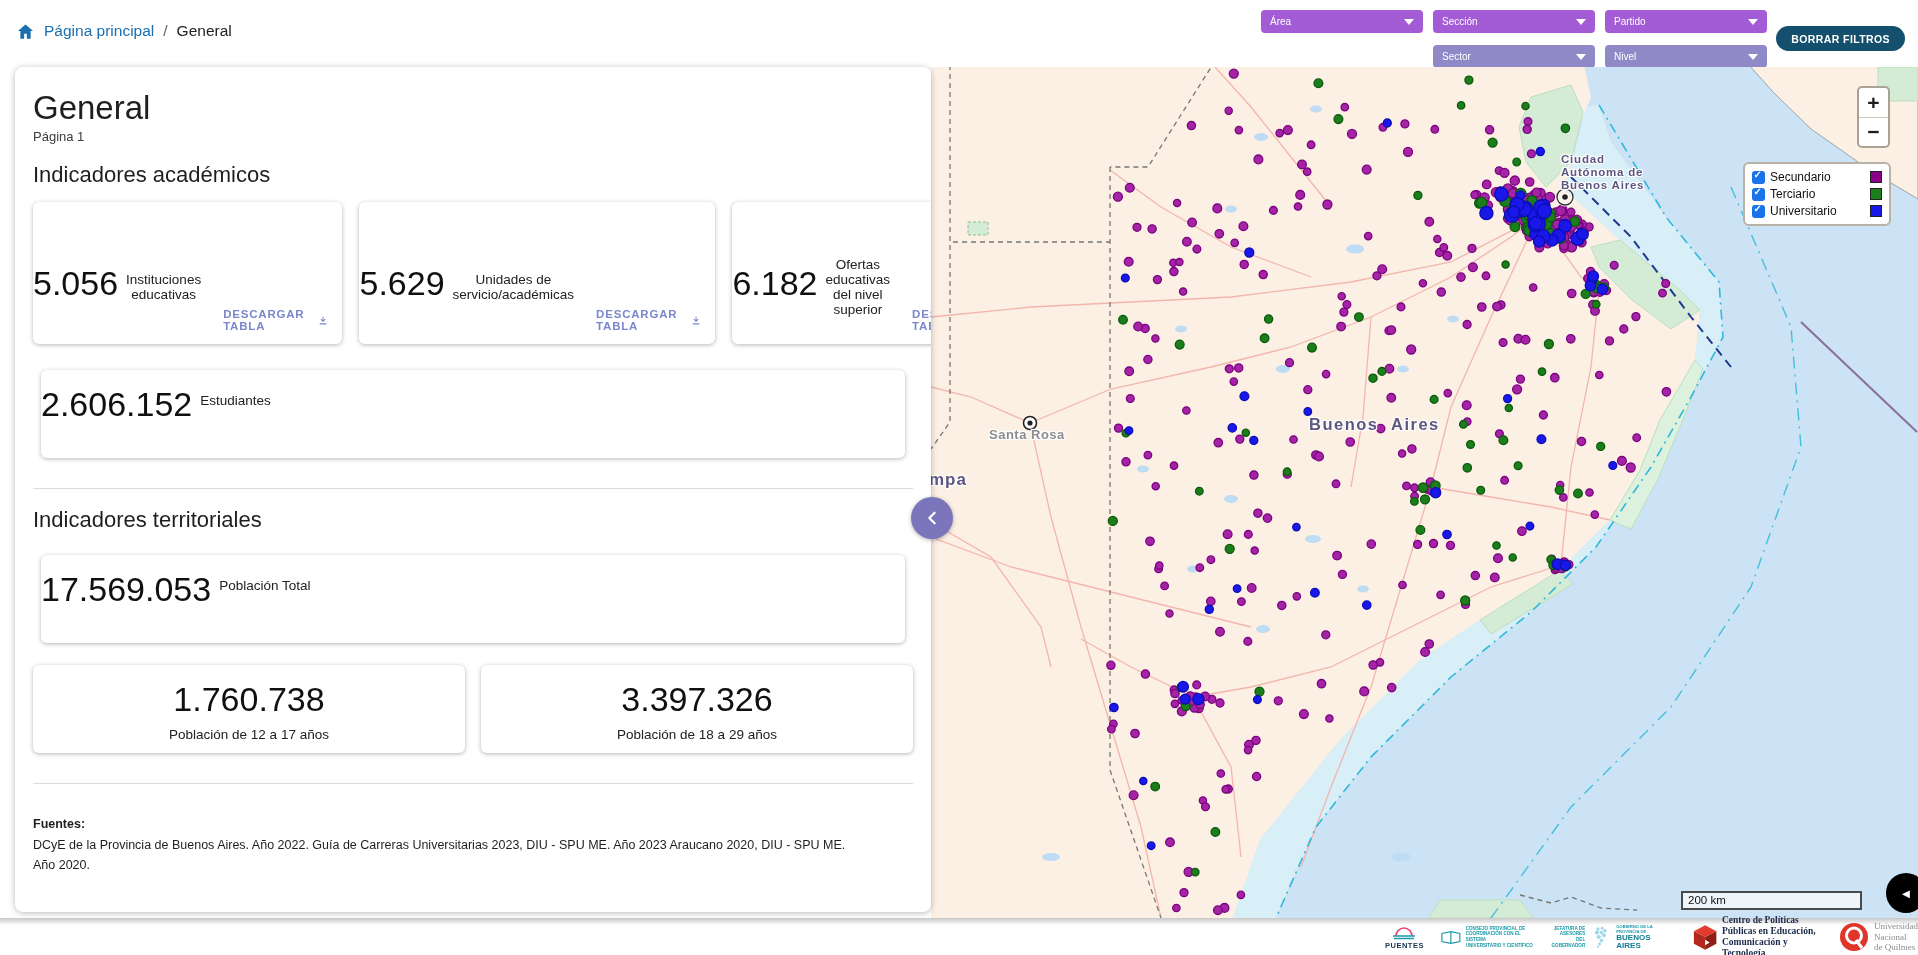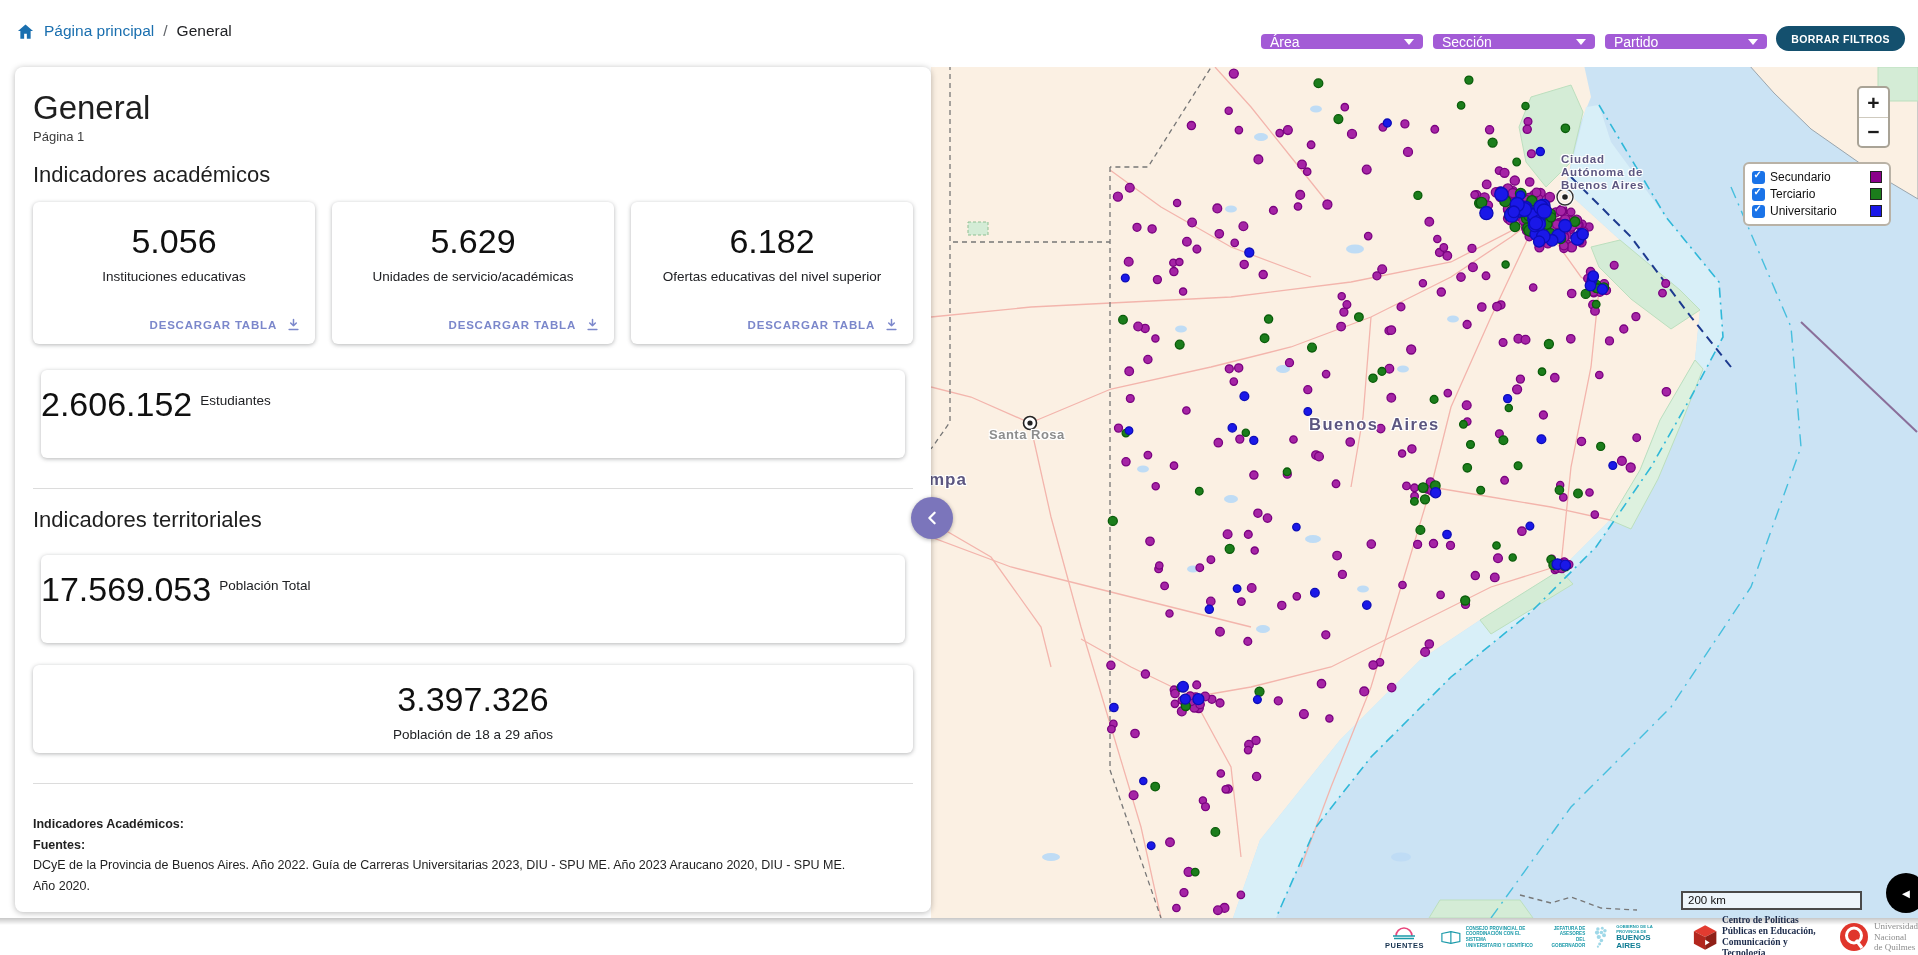--- a/index.html
+++ b/index.html
@@ -8,41 +8,41 @@
 
   
   .breadcrumb{position:absolute;left:16px;top:22px;display:flex;align-items:flex-start;gap:9px;font-size:15.5px;}
   .breadcrumb .home-ic{width:19px;height:19px;display:inline-block;}
   .crumb-link{color:#1A6FAF;cursor:pointer;}
   .crumb-sep{color:#5f6368;}
   .crumb-current{color:#202124;}
 
   .filters{position:absolute;left:1261px;top:10px;display:grid;
     grid-template-columns:162px 162px 162px;grid-gap:12px 10px;}
-  .fselect{height:15px;border-radius:4px;color:#fff;font-size:14px;display:flex;align-items:center;
-    justify-content:space-between;padding:0 9px;cursor:pointer;margin-top:24px;}
+  .fselect{height:23px;border-radius:4px;color:#fff;font-size:10px;display:flex;align-items:center;
+    justify-content:space-between;padding:0 9px;cursor:pointer;}
   .fselect.primary{background:#A35BD6;}
   .fselect.secondary{background:#8F89C7;}
   .fselect .chev{width:0;height:0;border-left:5px solid transparent;border-right:5px solid transparent;
     border-top:6px solid #fff;}
   .f-sector{grid-column:2;}
   .f-nivel{grid-column:3;}
   .clear-btn{position:absolute;right:13px;top:26px;height:25px;background:#14506E;color:#fff;border:none;
     border-radius:14px;font-size:10.5px;font-weight:700;letter-spacing:.4px;padding:0 15px;cursor:pointer;
     font-family:"Liberation Sans",sans-serif;}
 
   
   .panel{position:absolute;left:15px;top:67px;width:916px;height:845px;background:#fff;border-radius:8px;
     box-shadow:0 1px 6px rgba(0,0,0,.28);padding:14px 18px 0;overflow:hidden;z-index:5;}
   .panel-title{font-size:33px;font-weight:400;color:#1f1f1f;margin:8px 0 2px;}
   .page-label{font-size:13px;color:#3c3c3c;margin-bottom:16px;}
   .section-heading{font-size:22px;font-weight:400;color:#1f1f1f;margin:18px 0 14px;}
   .cards3{display:flex;gap:17px;}
   .card{background:#fff;border-radius:6px;box-shadow:0 1px 4px rgba(60,64,67,.38);}
-  .stat-card{flex:1;display:flex;flex-direction:column;align-items:center;padding-top:20px;height:142px;}
+  .stat-card{flex:1;display:flex;flex-direction:row;align-items:center;padding-top:20px;height:142px;}
   .stat-value{font-size:34px;color:#101010;}
   .stat-label{font-size:13.5px;color:#202124;margin-top:8px;text-align:center;padding:0 8px;}
   .download-row{margin-top:auto;align-self:flex-end;display:flex;align-items:center;gap:9px;
     padding:0 14px 12px;color:#7B87CB;font-size:11.5px;font-weight:700;letter-spacing:.8px;cursor:pointer;}
   .wide-card{margin:26px 8px 0;height:88px;display:flex;flex-direction:row;align-items:flex-start;padding-top:15px;}
   .divider{border:none;border-top:1px solid #dcdcdc;margin:30px 0 0;}
   .cards2{display:flex;gap:16px;margin-top:22px;}
   .pop-card{flex:1;height:88px;display:flex;flex-direction:column;align-items:center;padding-top:15px;}
   .panel-footer{margin-top:30px;font-size:12.5px;color:#1f1f1f;line-height:1.65;}
   .panel-footer .b{font-weight:700;}
@@ -180,29 +180,32 @@
 
   <div class="section-heading">Indicadores territoriales</div>
 
   <div class="card wide-card" style="margin-top:22px;">
     <div class="stat-value">17.569.053</div>
     <div class="stat-label">Población Total</div>
   </div>
 
   <div class="cards2">
     <div class="card pop-card">
+      <div class="stat-value">1.760.738</div>
+      <div class="stat-label">Población de 12 a 17 años</div>
+    </div>
+    <div class="card pop-card">
       <div class="stat-value">3.397.326</div>
       <div class="stat-label">Población de 18 a 29 años</div>
     </div>
   </div>
 
   <hr class="divider">
 
   <div class="panel-footer">
-    <div class="b">Indicadores Académicos:</div>
     <div class="b">Fuentes:</div>
     <div>DCyE de la Provincia de Buenos Aires. Año 2022. Guía de Carreras Universitarias 2023, DIU - SPU ME. Año 2023 Araucano 2020, DIU - SPU ME.</div>
     <div>Año 2020.</div>
   </div>
 </div>
 
 <div class="map">
 
   <svg class="layer" viewBox="0 0 987 851">
 

